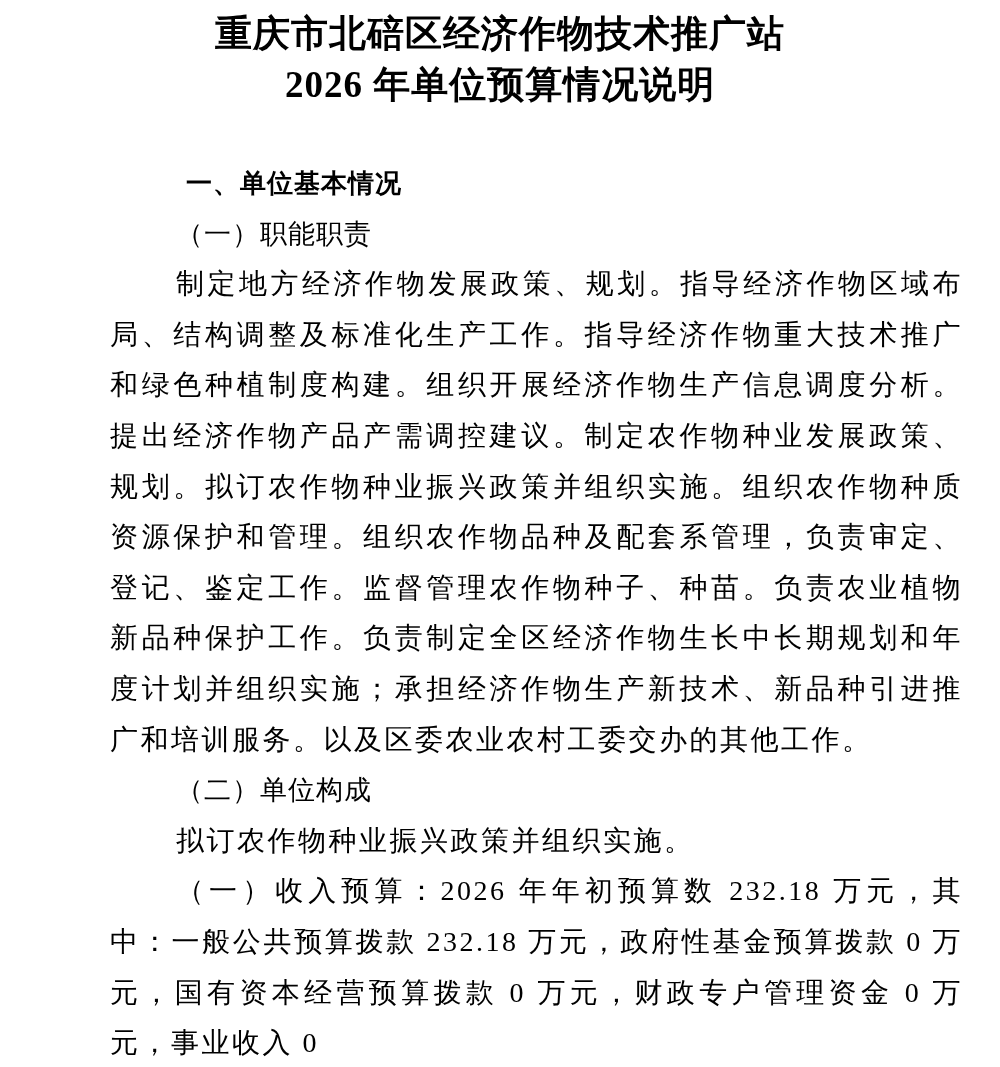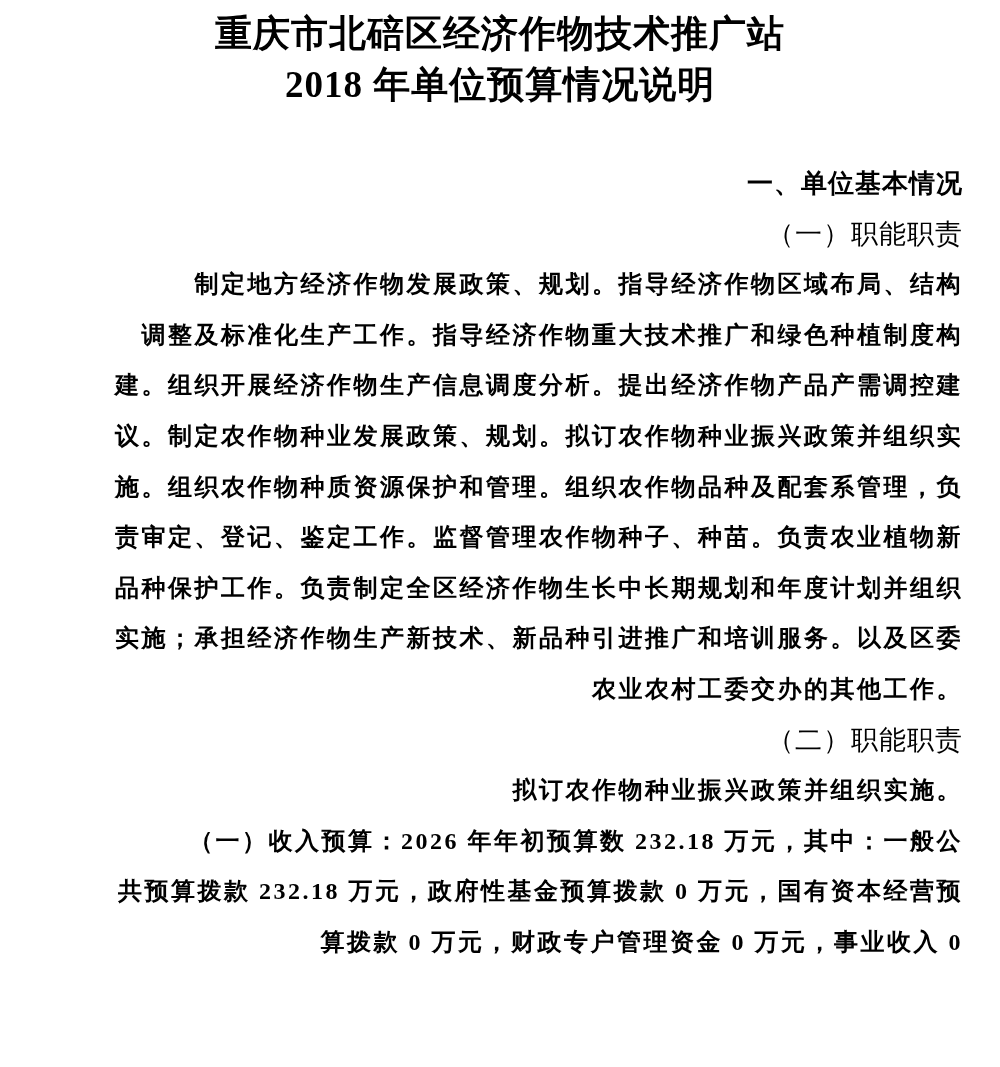--- a/index.html
+++ b/index.html
@@ -35,65 +35,63 @@
     letter-spacing: 1px;
     white-space: nowrap;
   }
   
   .content {
     margin: 48px 37px 0 110px;
     width: 853px;
   }
   .content > div {
     line-height: 50.6px;
-    text-align: right;
   }
   
   .h1 {
     font-family: "Liberation Sans", "DejaVu Sans", sans-serif;
     font-weight: bold;
     font-size: 26px;
     text-indent: 76px;
     letter-spacing: 1px;
   }
   
   .sub {
     font-size: 27px;
     text-indent: 66px;
     letter-spacing: 1px;
     font-family: Liberation Serif, serif;
   }
   
   .para {
-    font-size: 24px;
+    font-size: 28px;
     text-indent: 66px;
     text-align: justify;
     text-justify: inter-character;
     letter-spacing: 2.5px;
-    font-weight: bold;
   }
 </style>
 </head>
 <body>
 
 <div class="page">
 
   <div class="doc-title">
     <div>重庆市北碚区经济作物技术推广站</div>
-    <div>2018 年单位预算情况说明</div>
+    <div>2026 年单位预算情况说明</div>
   </div>
 
   <div class="content">
     <div class="h1">一、单位基本情况</div>
 
     <div class="sub">（一）职能职责</div>
 
     <div class="para">制定地方经济作物发展政策、规划。指导经济作物区域布局、结构调整及标准化生产工作。指导经济作物重大技术推广和绿色种植制度构建。组织开展经济作物生产信息调度分析。提出经济作物产品产需调控建议。制定农作物种业发展政策、规划。拟订农作物种业振兴政策并组织实施。组织农作物种质资源保护和管理。组织农作物品种及配套系管理，负责审定、登记、鉴定工作。监督管理农作物种子、种苗。负责农业植物新品种保护工作。负责制定全区经济作物生长中长期规划和年度计划并组织实施；承担经济作物生产新技术、新品种引进推广和培训服务。以及区委农业农村工委交办的其他工作。</div>
 
-    <div class="sub">（二）职能职责</div>
+    <div class="sub">（二）单位构成</div>
 
     <div class="para">拟订农作物种业振兴政策并组织实施。</div>
 
 
     <div class="para">（一）收入预算：2026 年年初预算数 232.18 万元，其中：一般公共预算拨款 232.18 万元，政府性基金预算拨款 0 万元，国有资本经营预算拨款 0 万元，财政专户管理资金 0 万元，事业收入 0</div>
   </div>
 
 </div>
 
 </body></html>

